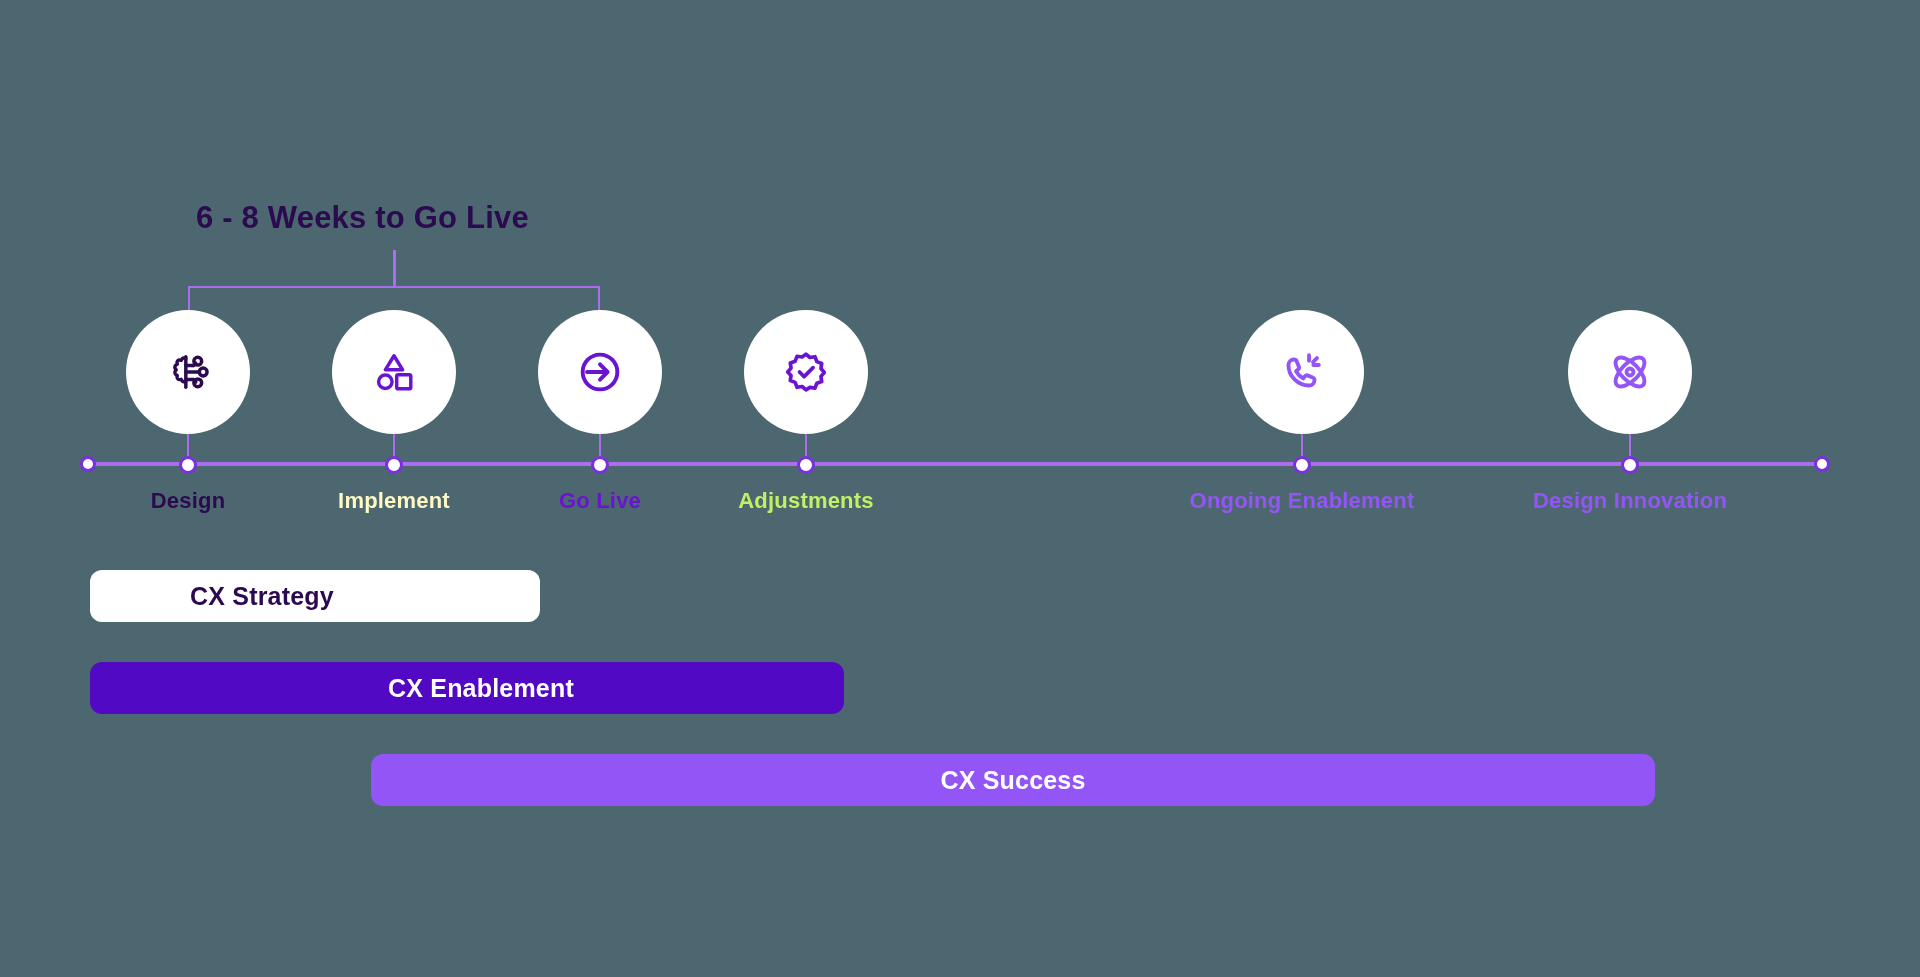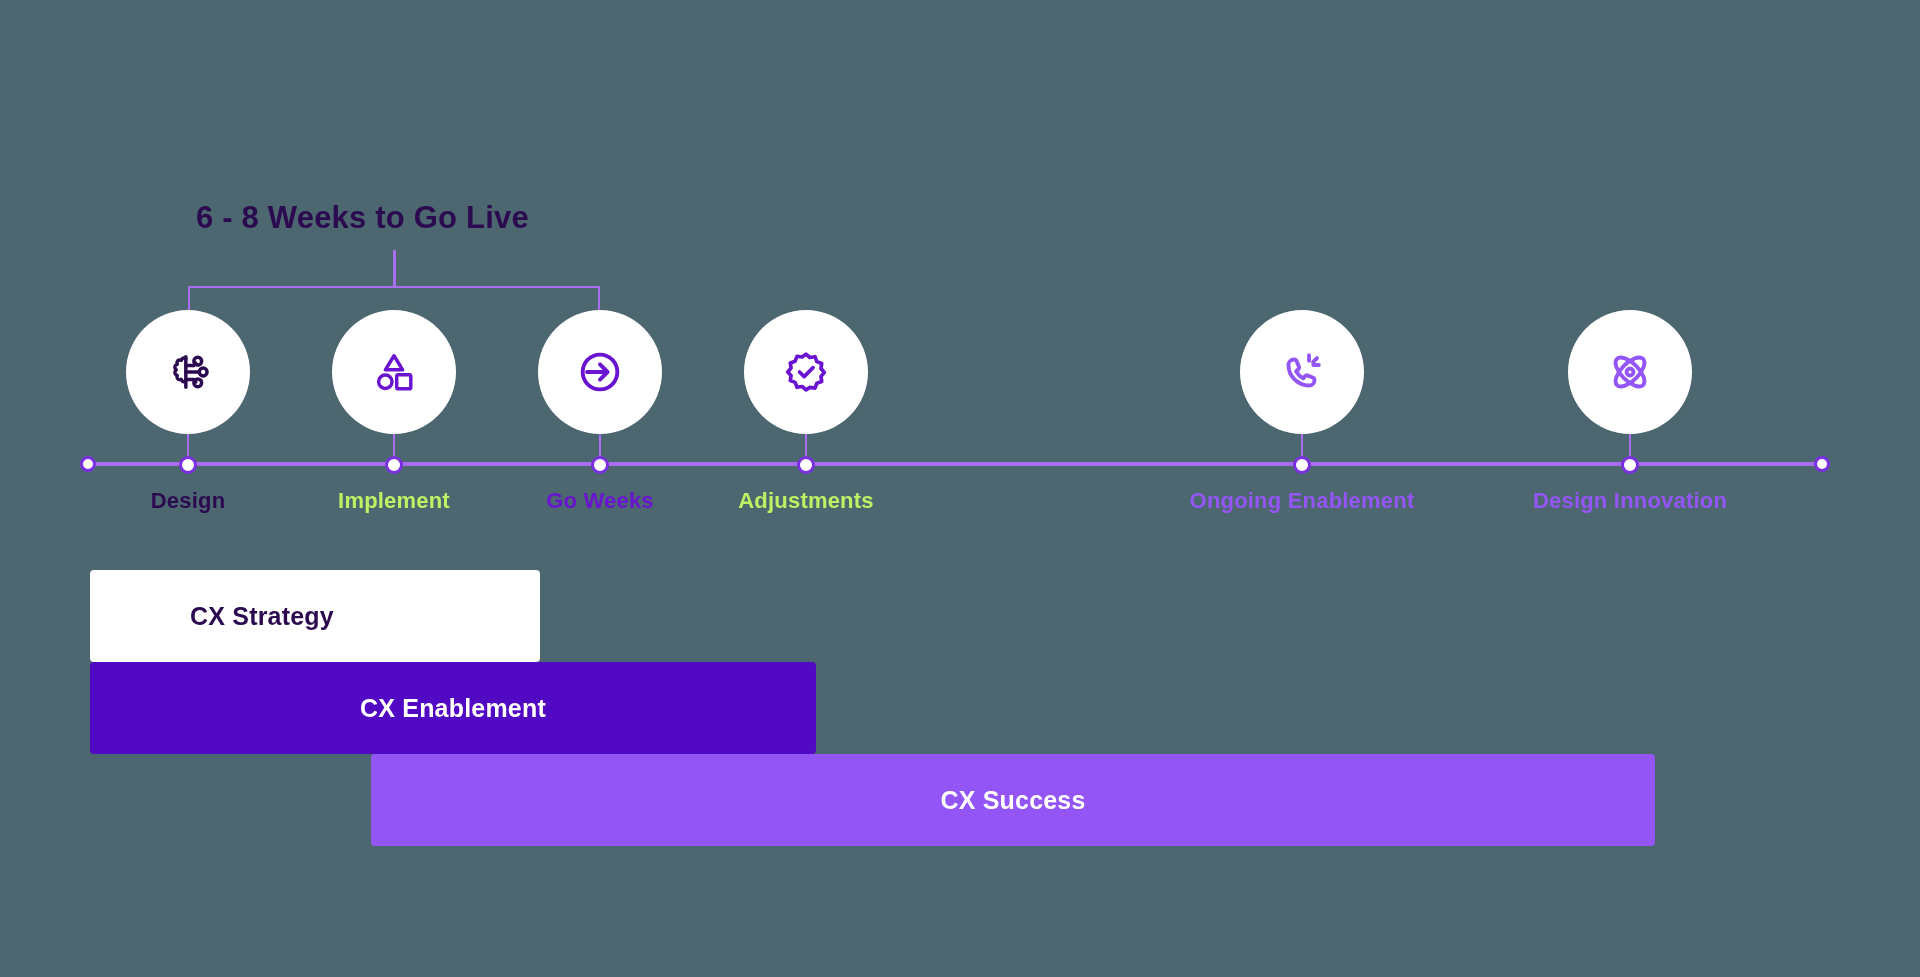--- a/index.html
+++ b/index.html
@@ -120,22 +120,22 @@
     text-align: center;
     font-size: 22px;
     font-weight: 700;
     letter-spacing: 0.2px;
     white-space: nowrap;
   }
 
   
   .bar {
     position: absolute;
-    height: 92px;
-    border-radius: 4px;
+    height: 52px;
+    border-radius: 12px;
     display: flex;
     align-items: center;
     justify-content: center;
     font-size: 25px;
     font-weight: 600;
     letter-spacing: 0.2px;
   }
 </style>
 </head>
 <body>
@@ -177,35 +177,35 @@
           <span style="display: flex;">
             <svg width="52" height="52" viewBox="0 0 48 48" fill="none" stroke="#6a13d1" stroke-width="3.2" stroke-linecap="round" stroke-linejoin="round">
               <path d="M24 9l8 13H16z"></path>
               <circle cx="16" cy="33" r="6.2"></circle>
               <rect x="26.5" y="26.5" width="13" height="13" rx="1.5"></rect>
             </svg>
           </span>
         </div>
         <div class="node-stem"></div>
         <div class="node-dot"></div>
-        <div class="node-label" style="color: #bef264;">Implement</div>
+        <div class="node-label" style="color: #fef9c3;">Implement</div>
       </div>
       <div class="milestone" style="left: 600px;">
         <div class="node-circle">
           <span style="display: flex;">
             <svg width="52" height="52" viewBox="0 0 48 48" fill="none" stroke="#6a13d1" stroke-width="3.6" stroke-linecap="round" stroke-linejoin="round">
               <circle cx="24" cy="24" r="16"></circle>
               <path d="M12 24h18"></path>
               <path d="M24 17l7 7-7 7"></path>
             </svg>
           </span>
         </div>
         <div class="node-stem"></div>
         <div class="node-dot"></div>
-        <div class="node-label" style="color: rgb(106, 19, 209);">Go Weeks</div>
+        <div class="node-label" style="color: rgb(106, 19, 209);">Go Live</div>
       </div>
       <div class="milestone" style="left: 806px;">
         <div class="node-circle">
           <span style="display: flex;">
             <svg width="52" height="52" viewBox="0 0 48 48" fill="none" stroke="#6a13d1" stroke-width="3.4" stroke-linecap="round" stroke-linejoin="round">
               <path d="M24 7.5l3.6 3.1 4.7-.7 1.7 4.5 4.5 1.7-.7 4.7 3.1 3.6-3.1 3.6.7 4.7-4.5 1.7-1.7 4.5-4.7-.7L24 40.5l-3.6-3.1-4.7.7-1.7-4.5-4.5-1.7.7-4.7L7.1 24l3.1-3.6-.7-4.7 4.5-1.7 1.7-4.5 4.7.7z"></path>
               <path d="M18 24l4.3 4.3L30.5 20"></path>
             </svg>
           </span>
         </div>
@@ -241,21 +241,21 @@
         <div class="node-stem"></div>
         <div class="node-dot"></div>
         <div class="node-label" style="color: rgb(148, 85, 247);">Design Innovation</div>
       </div>
     </div>
 
   <div id="bars">
       <div class="bar" style="left: 90px; top: 538px; width: 350px; background: rgb(255, 255, 255); color: rgb(44, 10, 80); justify-content: flex-start; padding-left: 100px;">
         <span>CX Strategy</span>
       </div>
-      <div class="bar" style="left: 90px; top: 630px; width: 726px; background: rgb(82, 9, 196); color: rgb(255, 255, 255); justify-content: center;">
+      <div class="bar" style="left: 90px; top: 630px; width: 726px; background: rgb(82, 9, 196); color: rgb(255, 255, 255); justify-content: center; padding-left: 28px;">
         <span>CX Enablement</span>
       </div>
       <div class="bar" style="left: 371px; top: 722px; width: 1284px; background: rgb(148, 85, 247); color: rgb(255, 255, 255); justify-content: center;">
         <span>CX Success</span>
       </div>
     </div>
 
 </div>
 
 </body></html>

